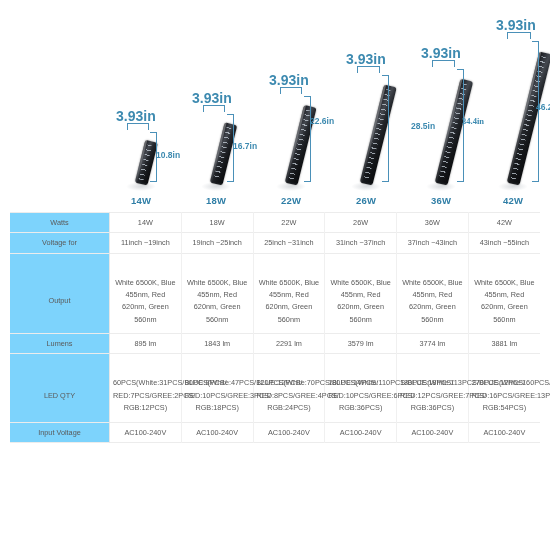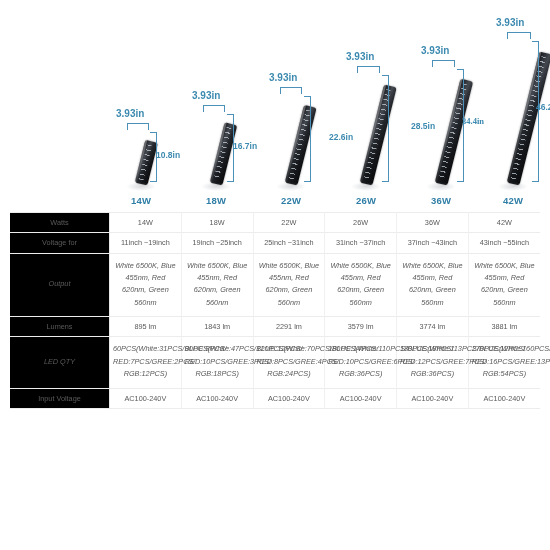--- a/index.html
+++ b/index.html
@@ -100,21 +100,21 @@
 
   
   .dim-top {
     position: absolute;
     height: 6px;
     border: 1.3px solid #4a90b8;
     border-bottom: none;
   }
   .dim-top-label {
     position: absolute;
-    font-size: 10px;
+    font-size: 14px;
     font-weight: bold;
     color: #3d8ab0;
     white-space: nowrap;
   }
   
   .dim-side {
     position: absolute;
     width: 6px;
     border: 1.3px solid #4a90b8;
     border-left: none;
@@ -157,28 +157,28 @@
     line-height: 1.55;
     text-align: center;
     vertical-align: middle;
     color: #5a5a5a;
     padding: 4px 3px;
     border-right: 1px solid #f0f0f0;
   }
   .spec-table td:last-child { border-right: none; }
   .row-label {
     width: 93px;
-    background: #000000;
+    background: #7dd3fc;
     color: #6b6b6b;
     font-size: 7.6px;
     border-right: 1px solid #e6e6e6 !important;
   }
   .row-kelvin td,
   .row-ledqty td { line-height: 1.7; }
-  .row-tall td { padding-top: 6px; padding-bottom: 7px; font-style: italic; }
+  .row-tall td { padding-top: 23px; padding-bottom: 7px; }
 </style>
 </head>
 <body>
 
 <div class="page">
 
   <div class="hero">
     <div class="product-col" style="left:104px;">
       <div class="bar-stage">
         <div class="bar" style="height:44px;"></div>
@@ -203,21 +203,21 @@
       <div class="hero-caption">18W</div>
     </div>
 
     <div class="product-col" style="left:254px;">
       <div class="bar-stage">
         <div class="bar" style="height:80px;"></div>
         <div class="bar-reflection"></div>
         <div class="dim-top" style="left:26px;width:20px;top:79px;"></div>
         <div class="dim-top-label" style="left:15px;top:64px;">3.93in</div>
         <div class="dim-side" style="left:50px;top:88px;height:84px;"></div>
-        <div class="dim-side-label" style="left:56px;top:124px;margin-left:19px;">22.6in</div>
+        <div class="dim-side-label" style="left:56px;top:108px;">22.6in</div>
       </div>
       <div class="hero-caption">22W</div>
     </div>
 
     <div class="product-col" style="left:329px;">
       <div class="bar-stage">
         <div class="bar" style="height:101px;"></div>
         <div class="bar-reflection"></div>
         <div class="dim-top" style="left:28px;width:21px;top:58px;"></div>
         <div class="dim-top-label" style="left:17px;top:43px;">3.93in</div>

